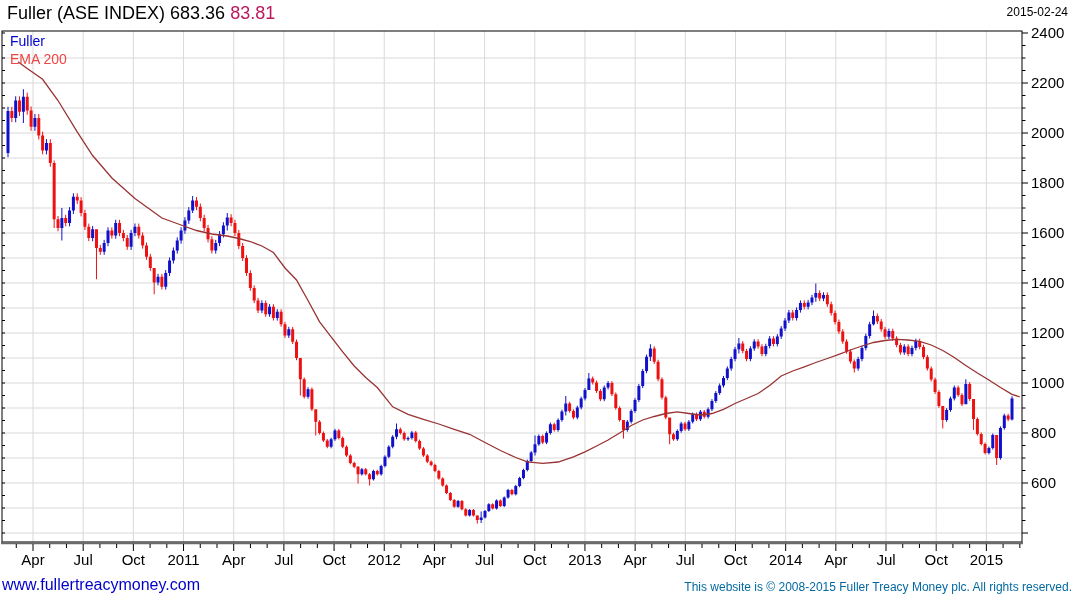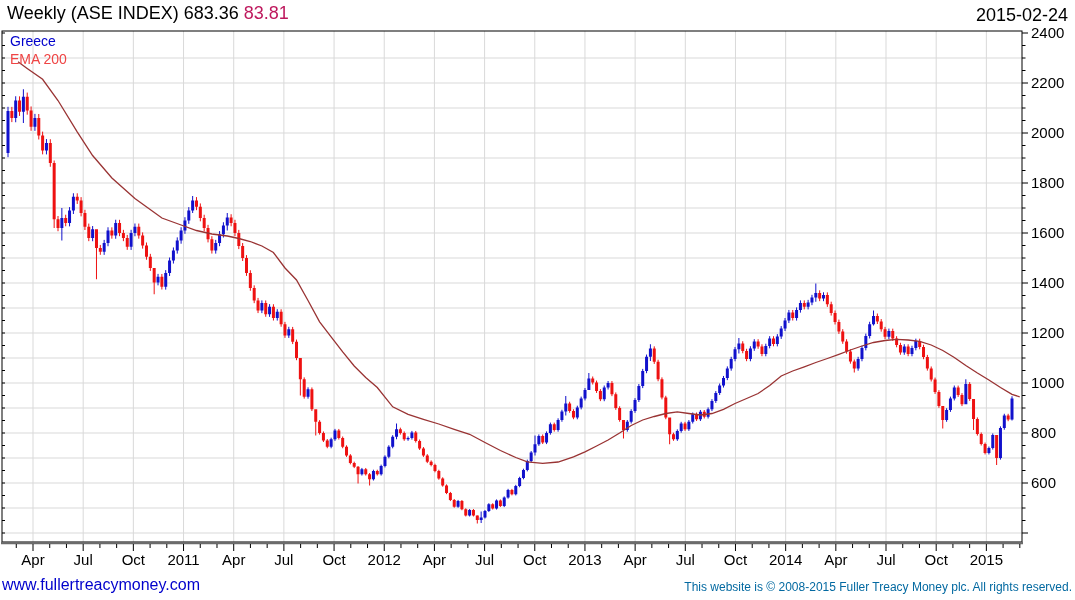--- a/index.html
+++ b/index.html
@@ -1,31 +1,31 @@
 <!DOCTYPE html>
 <html><head>
 <meta charset="utf-8">
 <style>
   html,body{margin:0;padding:0;background:#ffffff;}
   body{width:1075px;height:600px;position:relative;overflow:hidden;
        font-family:"Liberation Sans", sans-serif;}
   #titlebar{position:absolute;left:7px;top:3px;font-size:18px;color:#000;white-space:pre;}
   #titlebar .chg{color:#be185d;}
-  #chart-date{position:absolute;right:7px;top:5px;font-size:18px;color:#000;}
+  #chart-date{position:absolute;right:7px;top:5px;font-size:12px;color:#000;}
   #legend{position:absolute;left:10px;top:32px;font-size:14px;line-height:18px;}
   #legend .weekly{color:#0000cc;}
   #legend .ema{color:#ef4444;}
   #chartsvg{position:absolute;left:0;top:0;}
   #footer-link{position:absolute;left:2px;top:576px;font-size:16px;color:#0000cc;text-decoration:none;cursor:pointer;}
   #footer-copy{position:absolute;right:3px;top:580px;font-size:12px;color:#0369a1;}
 </style>
 </head>
 <body>
 
-<div id="titlebar"><span>Weekly (ASE INDEX)</span><span> </span><span>683.36</span><span> </span><span class="chg">83.81</span></div>
+<div id="titlebar"><span>Fuller (ASE INDEX)</span><span> </span><span>683.36</span><span> </span><span class="chg">83.81</span></div>
 
 <div id="chart-date">2015-02-24</div>
 
 <svg id="chartsvg" width="1075" height="575">
     <g>
       <line x1="2" y1="533" x2="1022" y2="533" stroke="#d9d9d9" stroke-width="1"></line>
       <line x1="2" y1="508" x2="1022" y2="508" stroke="#d9d9d9" stroke-width="1"></line>
       <line x1="2" y1="483" x2="1022" y2="483" stroke="#d9d9d9" stroke-width="1"></line>
       <line x1="2" y1="458" x2="1022" y2="458" stroke="#d9d9d9" stroke-width="1"></line>
       <line x1="2" y1="433" x2="1022" y2="433" stroke="#d9d9d9" stroke-width="1"></line>
@@ -769,18 +769,18 @@
       <text x="735.480704980843" y="565" font-size="15" fill="#000000" text-anchor="middle">Oct</text>
       <text x="785.6576245210728" y="565" font-size="15" fill="#000000" text-anchor="middle">2014</text>
       <text x="835.8345440613027" y="565" font-size="15" fill="#000000" text-anchor="middle">Apr</text>
       <text x="886.0114636015327" y="565" font-size="15" fill="#000000" text-anchor="middle">Jul</text>
       <text x="936.1883831417624" y="565" font-size="15" fill="#000000" text-anchor="middle">Oct</text>
       <text x="986.3653026819924" y="565" font-size="15" fill="#000000" text-anchor="middle">2015</text>
     </g>
   </svg>
 
 <div id="legend">
-  <div class="weekly">Greece</div>
+  <div class="weekly">Fuller</div>
   <div class="ema">EMA 200</div>
 </div>
 
 <a id="footer-link">www.fullertreacymoney.com</a>
 <div id="footer-copy">This website is © 2008-2015 Fuller Treacy Money plc. All rights reserved.</div>
 
 </body></html>

